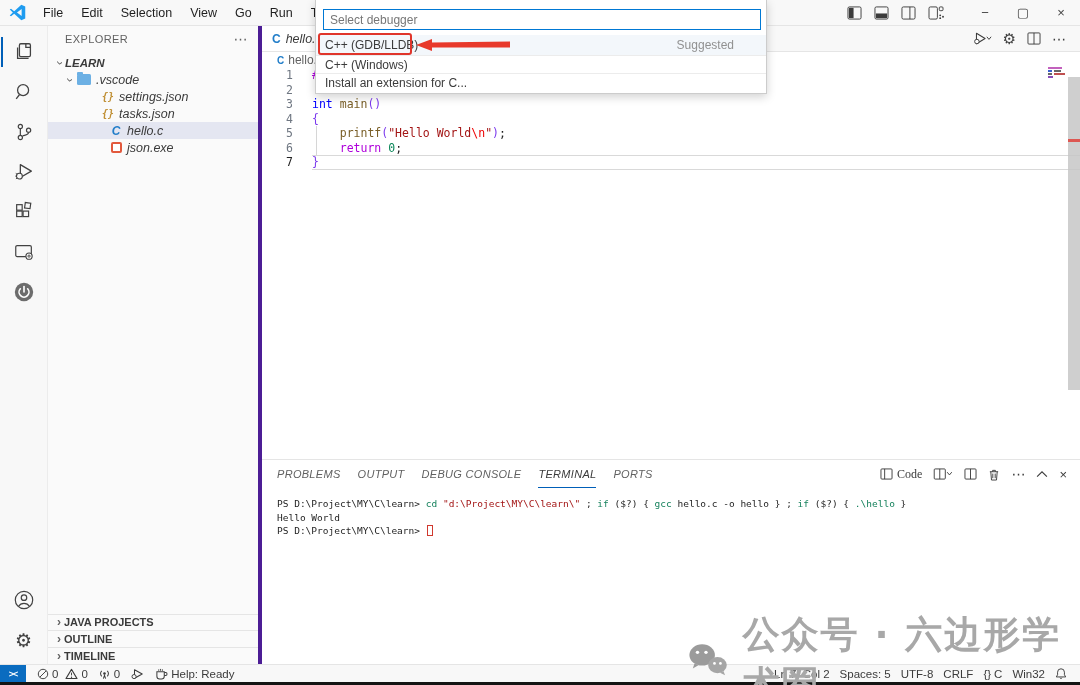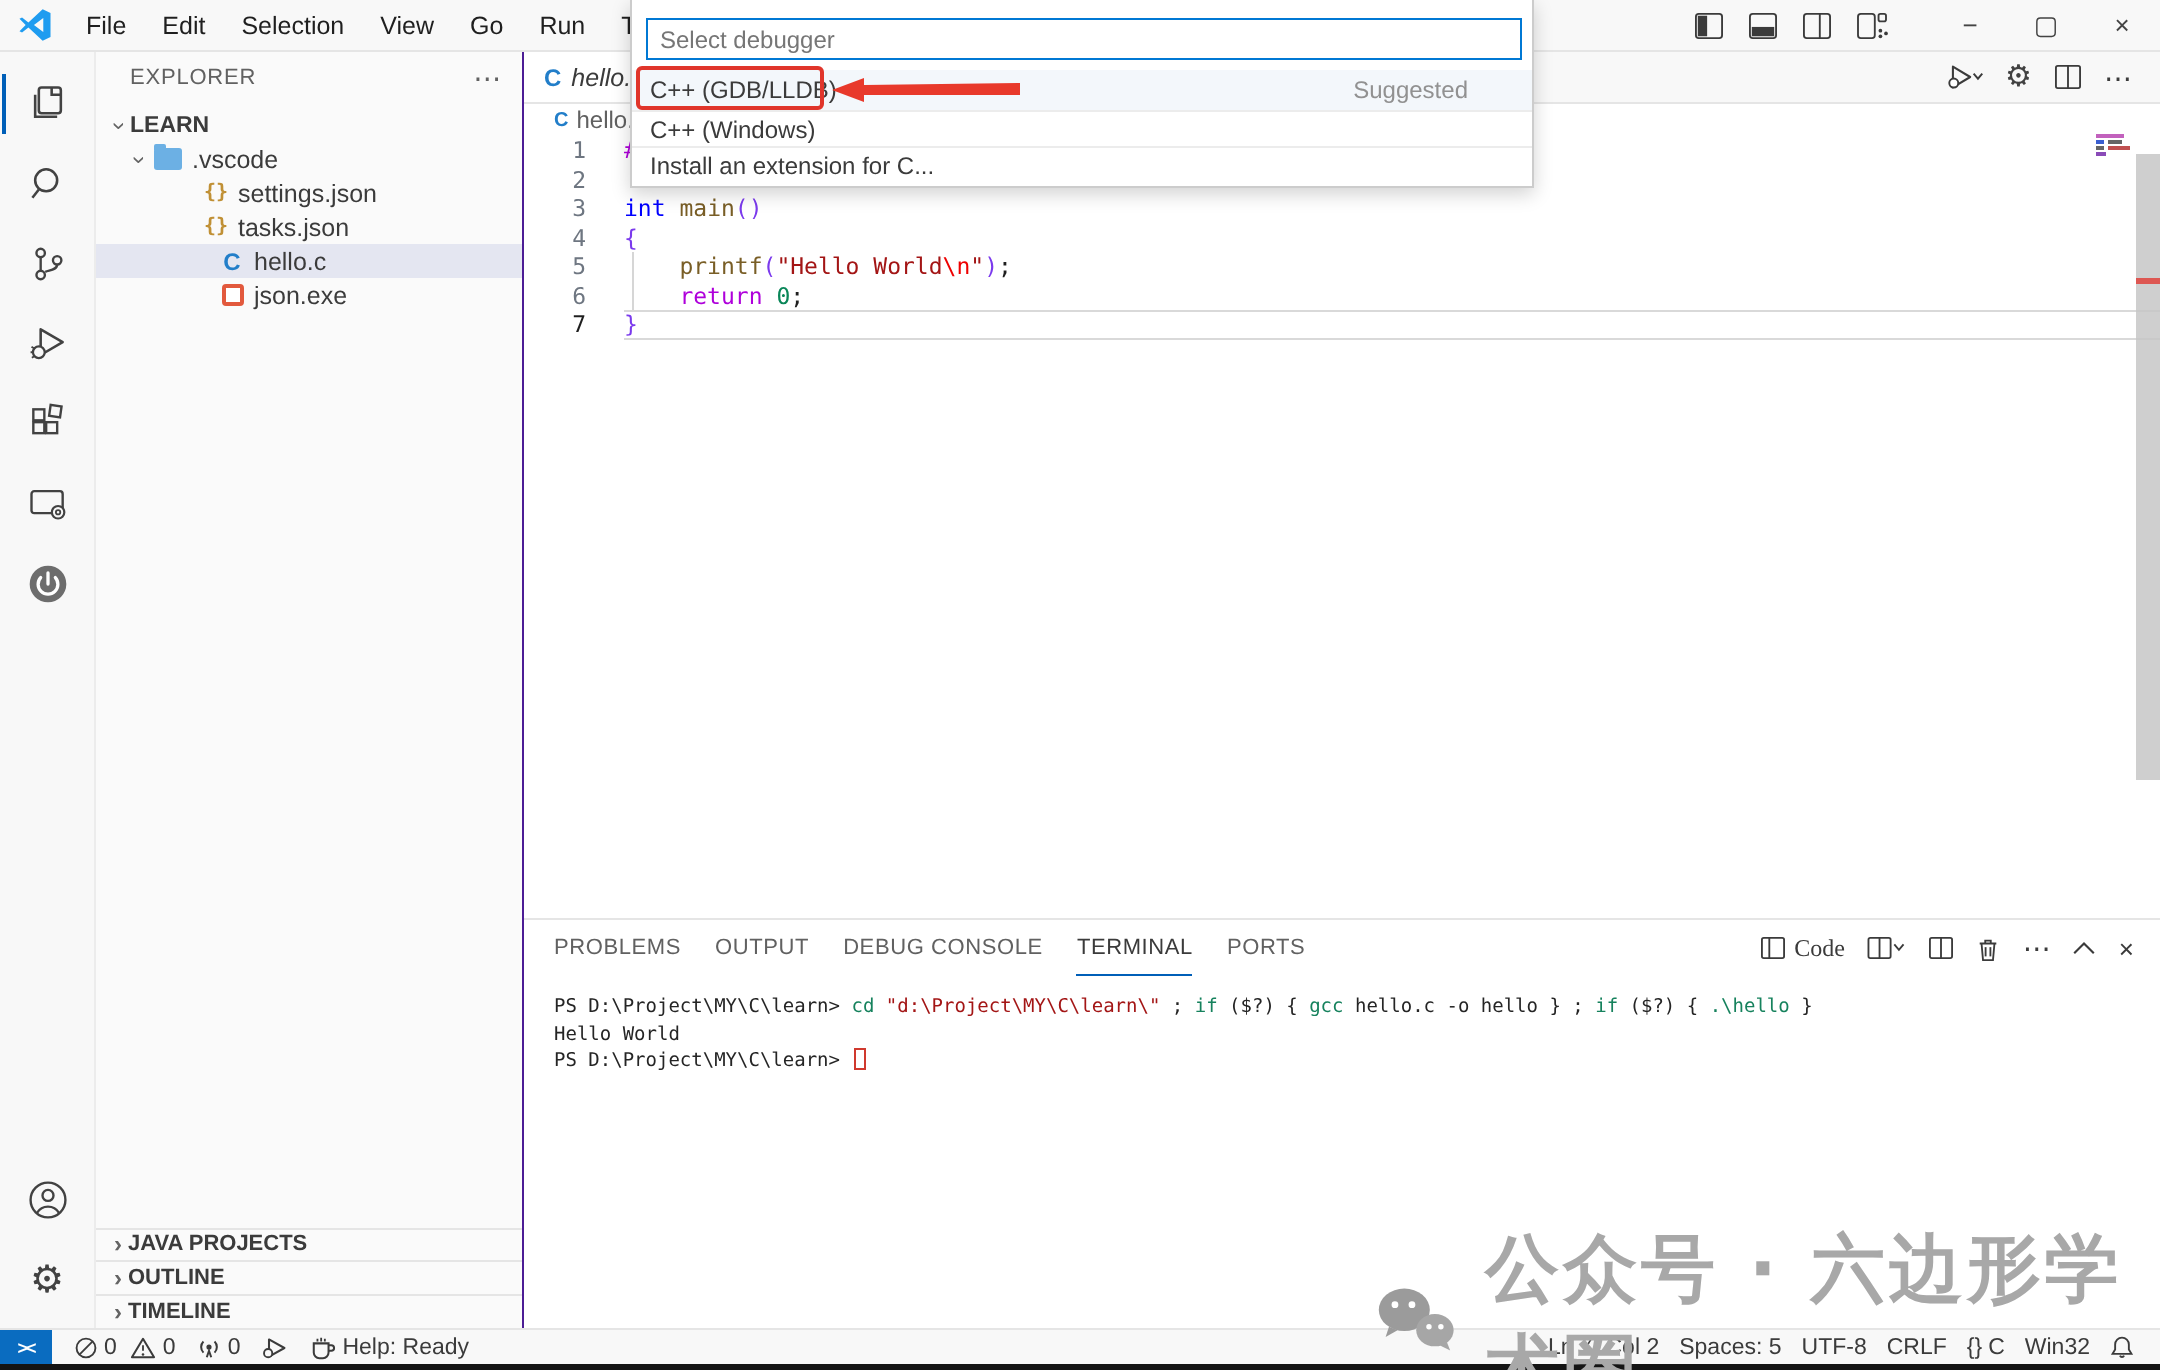--- a/index.html
+++ b/index.html
@@ -18,25 +18,25 @@
   .win-ctl { width:38px; height:100%; display:flex; align-items:center; justify-content:center; color:#444; font-size:13px; }
 
   
   .main { display:flex; height:638px; }
   .activitybar { width:48px; background:#f8f8f8; border-right:1px solid #ececec; display:flex; flex-direction:column; align-items:center; padding-top:6px; }
   .ab-item { width:46px; height:40px; display:flex; align-items:center; justify-content:center; position:relative; color:#424242; }
   .ab-item.active::before { content:""; position:absolute; left:0; top:5px; bottom:5px; width:2px; background:#005FB8; }
   .ab-bottom { margin-top:auto; display:flex; flex-direction:column; align-items:center; padding-bottom:4px; }
   .gear-glyph { font-size:19px; color:#424242; line-height:1; }
 
-  .sidebar { width:214px; background:#fafafa; border-right:1px solid #4c1d95; display:flex; flex-direction:column; font-size:12.5px; }
+  .sidebar { width:214px; background:#fafafa; border-right:4px solid #4c1d95; display:flex; flex-direction:column; font-size:12.5px; }
   .sb-header { height:26px; display:flex; align-items:center; padding:0 10px 0 17px; color:#616161; font-size:11px; letter-spacing:.4px; }
   .sb-header .more { margin-left:auto; font-size:14px; color:#616161; }
   .tree { flex:1 1 auto; padding-top:2px; }
-  .trow { height:17px; display:flex; align-items:center; color:#3b3b3b; white-space:nowrap; }
+  .trow { height:17px; display:flex; align-items:center; color:#3b3b3b; white-space:nowrap;font-style:italic; }
   .trow.selected { background:#e4e6f1; }
   .chev { display:inline-block; font-size:12px; color:#646464; width:10px; text-align:center; transform:rotate(90deg); }
   .chev.collapsed { transform:none; }
   .root-label { font-weight:bold; font-size:11.5px; }
   .ic-folder { width:14px; height:11px; background:#6cb0e4; border-radius:1.5px; position:relative; margin:0 5px 0 2px; }
   .ic-folder::before { content:""; position:absolute; top:-2px; left:0; width:6px; height:3px; background:#6cb0e4; border-radius:1px 1px 0 0; }
   .ic-json { color:#c09035; font-weight:bold; font-family:"DejaVu Sans Mono", monospace; font-size:10px; width:16px; text-align:center; margin-right:3px; }
   .ic-c { color:#227ec9; font-weight:bold; font-size:12px; width:16px; text-align:center; margin-right:3px; }
   .ic-exe { width:11px; height:11px; border:2px solid #e2593d; border-radius:2px; background:#fff; margin:0 5px 0 3px; }
   .sb-sections { border-top:1px solid #e5e5e5; }
@@ -63,21 +63,21 @@
   .minimap { position:absolute; right:15px; top:41px; }
   .mm-row { display:flex; gap:2px; height:2px; margin-bottom:1px; }
   .mm-row i { display:block; height:2px; }
   .scrollbar { position:absolute; right:0; top:51px; width:12px; height:313px; background:#c7c7c7; opacity:.85; }
   .scroll-red { position:absolute; left:0; right:0; top:62px; height:3px; background:#d83a34; }
 
   
   .panel { height:205px; border-top:1px solid #e5e5e5; background:#fff; display:flex; flex-direction:column; }
   .panel-header { height:28px; display:flex; align-items:center; }
   .ptabs { display:flex; gap:17px; margin-left:15px; }
-  .ptab { font-size:11px; letter-spacing:.3px; color:#616161; height:28px; display:flex; align-items:center; border-bottom:1px solid transparent; }
+  .ptab { font-size:11px; letter-spacing:.3px; color:#616161; height:28px; display:flex; align-items:center; border-bottom:1px solid transparent;font-style:italic; }
   .ptab.active { color:#3b3b3b; border-bottom:1px solid #005FB8; }
   .panel-actions { margin-left:auto; display:flex; align-items:center; gap:11px; padding-right:13px; color:#3b3b3b; }
   .term-name { display:flex; align-items:center; gap:4px; font-size:12px; color:#3b3b3b;font-family:Liberation Serif, serif; }
   .terminal { font-family:"DejaVu Sans Mono", monospace; font-size:9.5px; line-height:13.5px; padding:9px 0 0 15px; white-space:pre; }
   .t-pl{color:#252525} .t-cmd{color:#16825D} .t-str{color:#A31515}
   .term-cursor { display:inline-block; width:6px; height:11px; border:1px solid #d0392e; vertical-align:-2px; margin-left:1px; }
 
   
   .statusbar { height:18px; background:#f8f8f8; border-top:1px solid #e5e5e5; display:flex; align-items:center; font-size:11.5px; color:#3b3b3b; }
   .remote-btn { width:26px; height:100%; background:#0a6cc0; color:#fff; display:flex; align-items:center; justify-content:center; font-size:9px; font-weight:bold; letter-spacing:-1px; }

